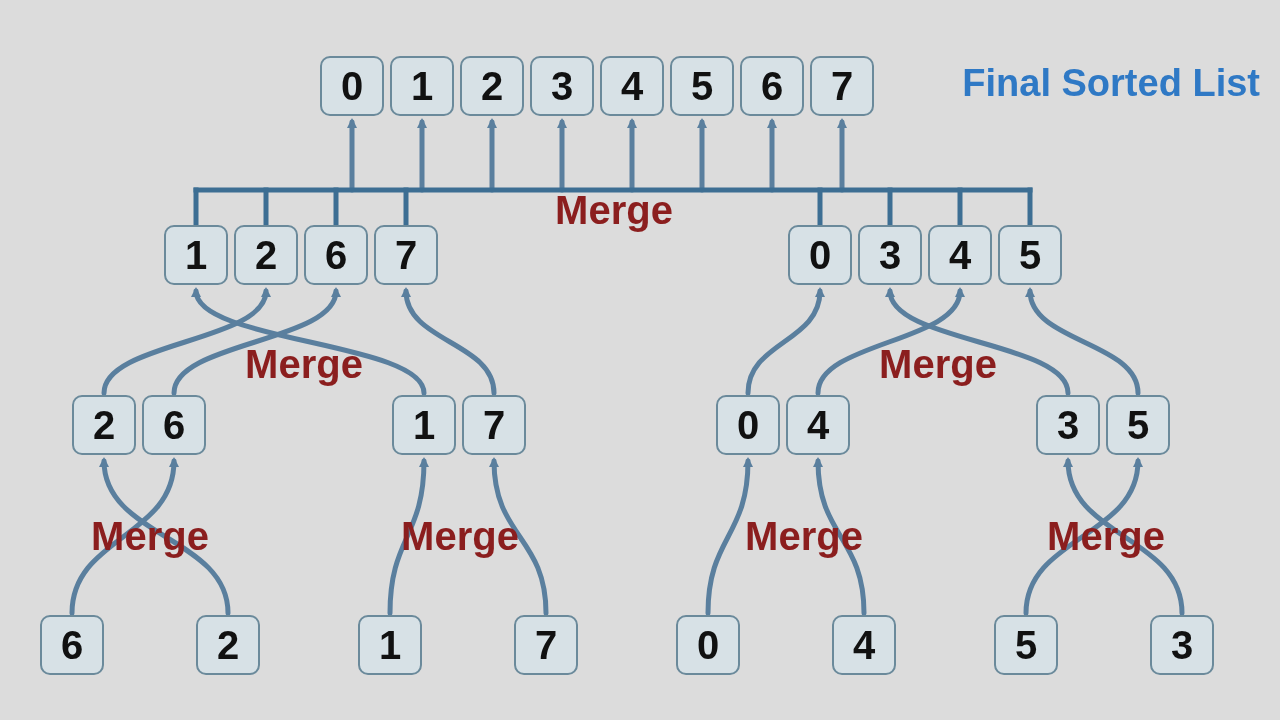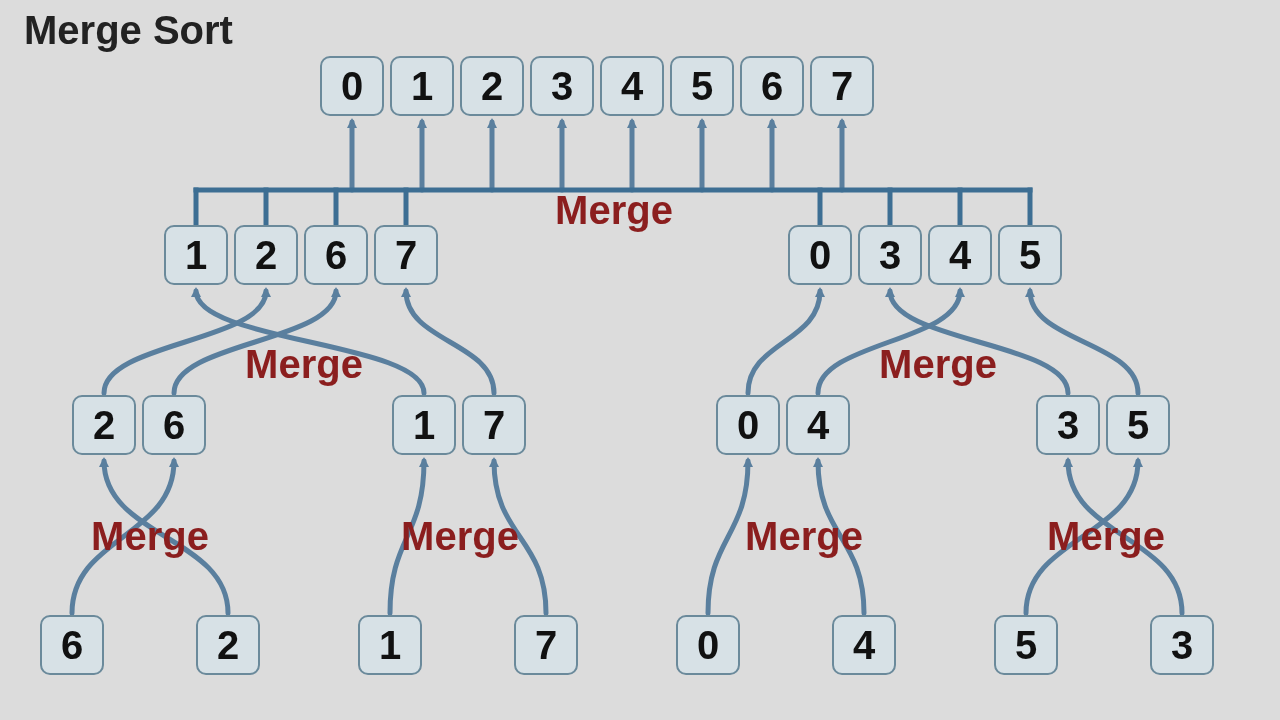--- a/index.html
+++ b/index.html
@@ -60,21 +60,21 @@
     width: 1280px;
     height: 720px;
     pointer-events: none;
   }
 </style>
 </head>
 <body>
 
 <div class="stage">
 
-  <div class="title">Merge Sort</div>
+  <div class="final-label">Final Sorted List</div>
 
   <svg class="arrows">
     <defs>
       <marker id="ah" markerWidth="10" markerHeight="10" refX="6" refY="5" orient="auto" markerUnits="userSpaceOnUse">
         <path d="M0,0 L10,5 L0,10 Z" fill="#5a7f9e"></path>
       </marker>
     </defs>
     <g id="arrow-group" stroke="#5a7f9e" stroke-width="5" fill="none" stroke-linecap="round" marker-end="url(#ah)">
         <path d="M 228 613 C 228 537, 104 537, 104 461"></path>
         <path d="M 72 613 C 72 537, 174 537, 174 461"></path>

